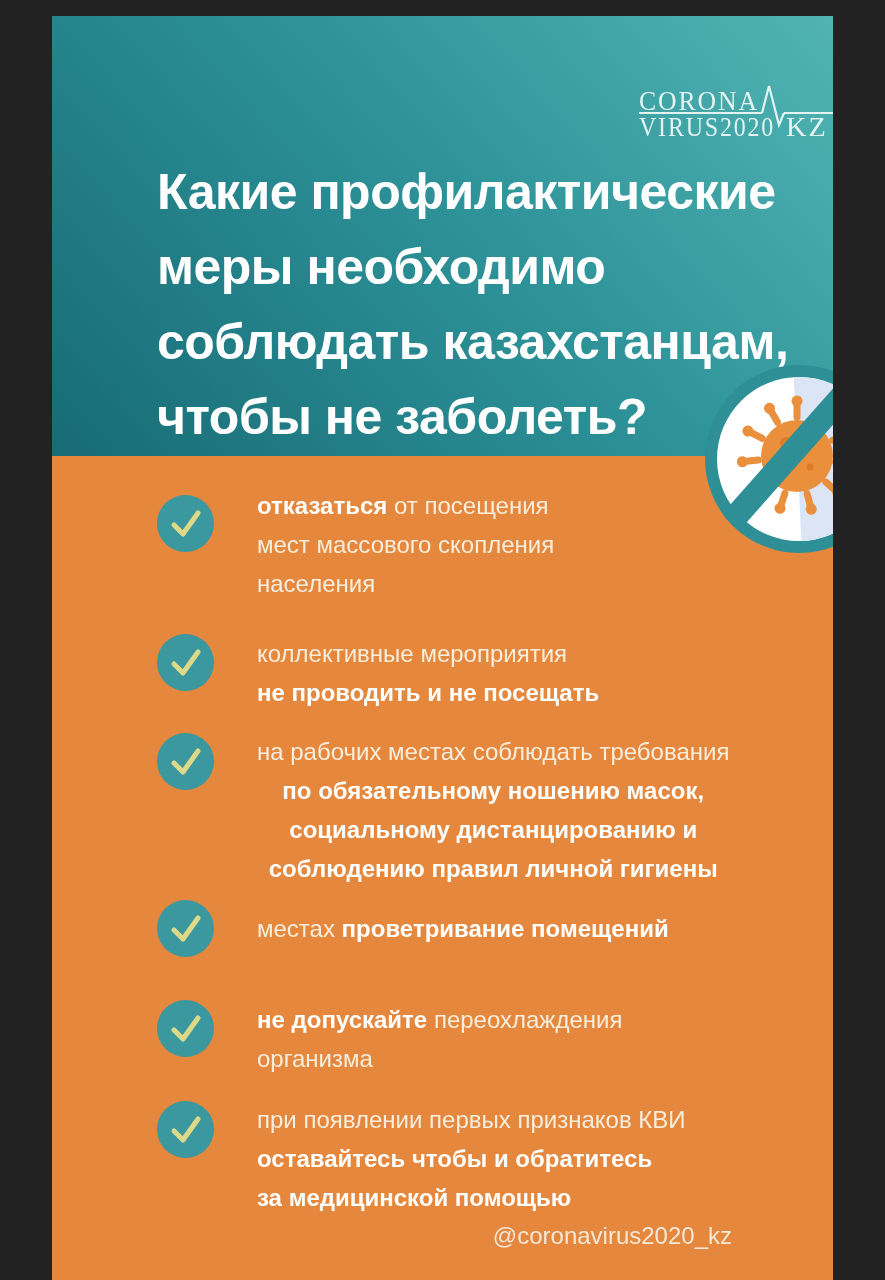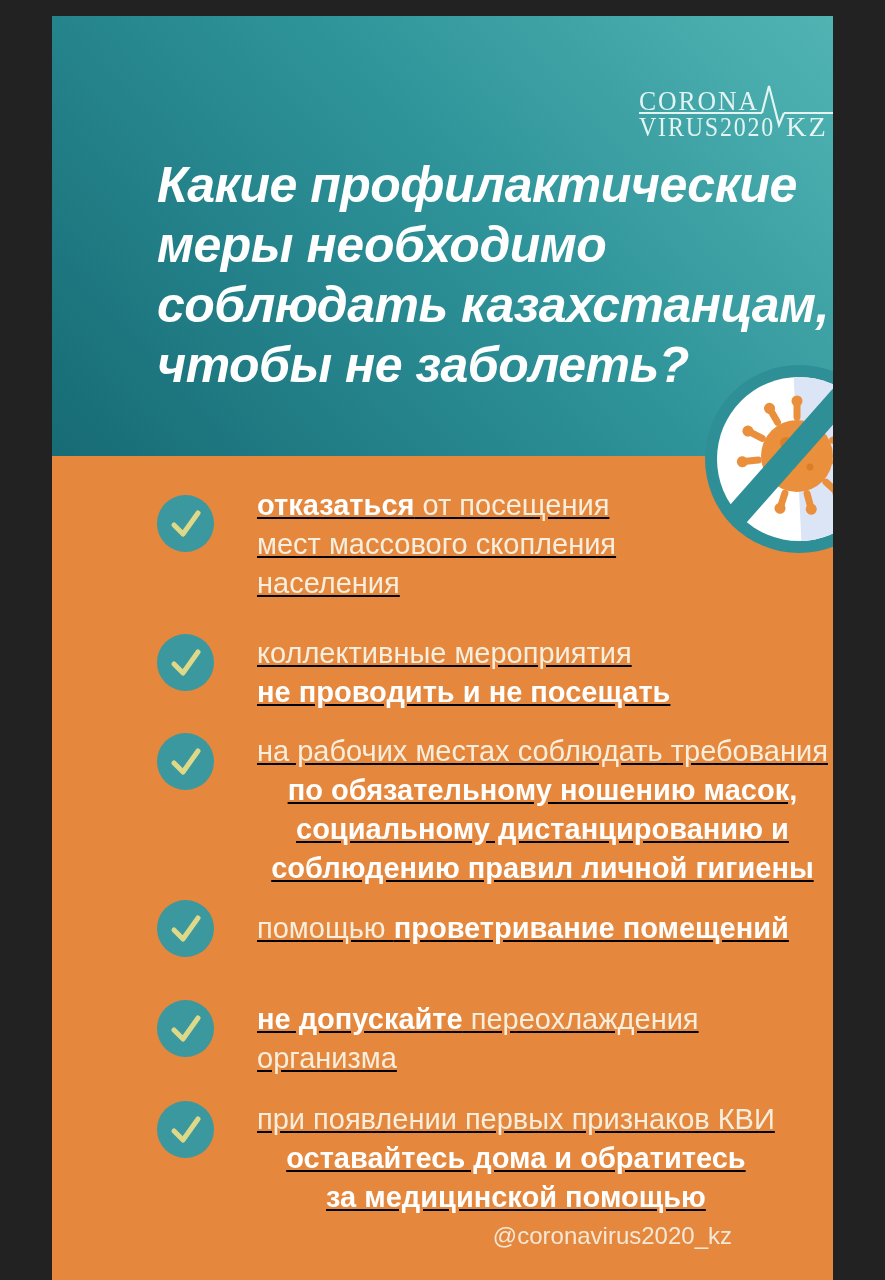--- a/index.html
+++ b/index.html
@@ -18,38 +18,37 @@
   }
   .logo { position:absolute; left:583px; top:64px; width:220px; height:62px; }
   .logo text {
     font-family:"Liberation Serif", serif;
     fill:#e3f4f2; font-size:27px; letter-spacing:2px;
   }
   .logo .rule { stroke:#e3f4f2; stroke-width:2.2; fill:none; }
   .headline {
     position:absolute; left:105px; top:139px; width:720px;
     color:#ffffff; font-size:50px; font-weight:700;
-    line-height:60px; letter-spacing:-0.5px;
+    line-height:75px; letter-spacing:-0.5px;
     white-space:pre-line;
-    font-style:italic;
   }
   
   .no-virus { position:absolute; left:651px; top:347px; width:192px; height:192px; }
   
   .item { position:absolute; left:105px; }
   .item .check { position:absolute; left:0; top:0; width:57px; height:57px; }
-  .item .item-text { margin-left:100px; font-size:29px; line-height:39px;text-decoration:underline; }
+  .item .item-text { margin-left:100px; font-size:24px; line-height:39px; }
   .item .r { color:var(--regular-text,#f8eedd); font-weight:400; }
   .item .b { color:var(--bold-text,#ffffff); font-weight:700; }
   .item-1 { top:470px; } .item-1 .check { top:9px; }
   .item-2 { top:618px; }
   .item-3 { top:716px;text-align:center; } .item-3 .check { top:1px; }
   .item-4 { top:893px; } .item-4 .check { top:-9px; }
   .item-5 { top:984px; }
-  .item-6 { top:1084px;text-align:center; } .item-6 .check { top:1px; }
+  .item-6 { top:1084px; } .item-6 .check { top:1px; }
   .footer-handle {
     position:absolute; right:101px; top:1206px;
     color:#f3e8d7; font-size:24px; font-weight:400;
   }
 </style>
 </head>
 <body>
 
 <div class="poster">
 
@@ -181,21 +180,21 @@
           <div><span class="b">соблюдению правил личной гигиены</span></div>
         </div>
   </div>
 
   <div class="item item-4">
     <svg class="check" viewBox="0 0 57 57">
       <circle cx="28.5" cy="28.5" r="28.5" fill="var(--check-circle,#3b989e)"></circle>
       <polyline points="17,30 26,39 41,18" fill="none" stroke="var(--check-mark,#ded989)" stroke-width="5" stroke-linecap="round" stroke-linejoin="round"></polyline>
     </svg>
     <div class="item-text">
-          <div><span class="r">помощью </span><span class="b">проветривание помещений</span></div>
+          <div><span class="r">местах </span><span class="b">проветривание помещений</span></div>
         </div>
   </div>
 
   <div class="item item-5">
     <svg class="check" viewBox="0 0 57 57">
       <circle cx="28.5" cy="28.5" r="28.5" fill="var(--check-circle,#3b989e)"></circle>
       <polyline points="17,30 26,39 41,18" fill="none" stroke="var(--check-mark,#ded989)" stroke-width="5" stroke-linecap="round" stroke-linejoin="round"></polyline>
     </svg>
     <div class="item-text">
           <div><span class="b">не допускайте</span><span class="r"> переохлаждения</span></div>
@@ -203,20 +202,20 @@
         </div>
   </div>
 
   <div class="item item-6">
     <svg class="check" viewBox="0 0 57 57">
       <circle cx="28.5" cy="28.5" r="28.5" fill="var(--check-circle,#3b989e)"></circle>
       <polyline points="17,30 26,39 41,18" fill="none" stroke="var(--check-mark,#ded989)" stroke-width="5" stroke-linecap="round" stroke-linejoin="round"></polyline>
     </svg>
     <div class="item-text">
           <div><span class="r">при появлении первых признаков КВИ</span></div>
-          <div><span class="b">оставайтесь дома и обратитесь</span></div>
+          <div><span class="b">оставайтесь чтобы и обратитесь</span></div>
           <div><span class="b">за медицинской помощью</span></div>
         </div>
   </div>
 </div>
 
   <div class="footer-handle">@coronavirus2020_kz</div>
 </div>
 
 </body></html>

